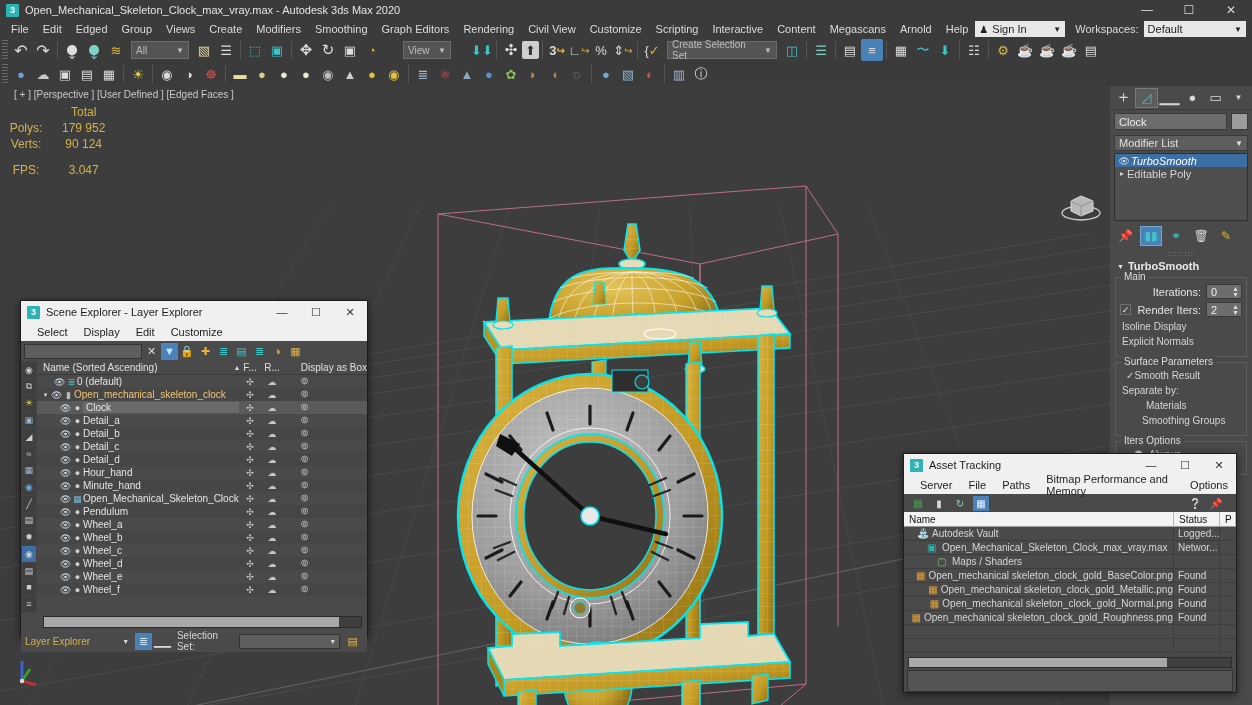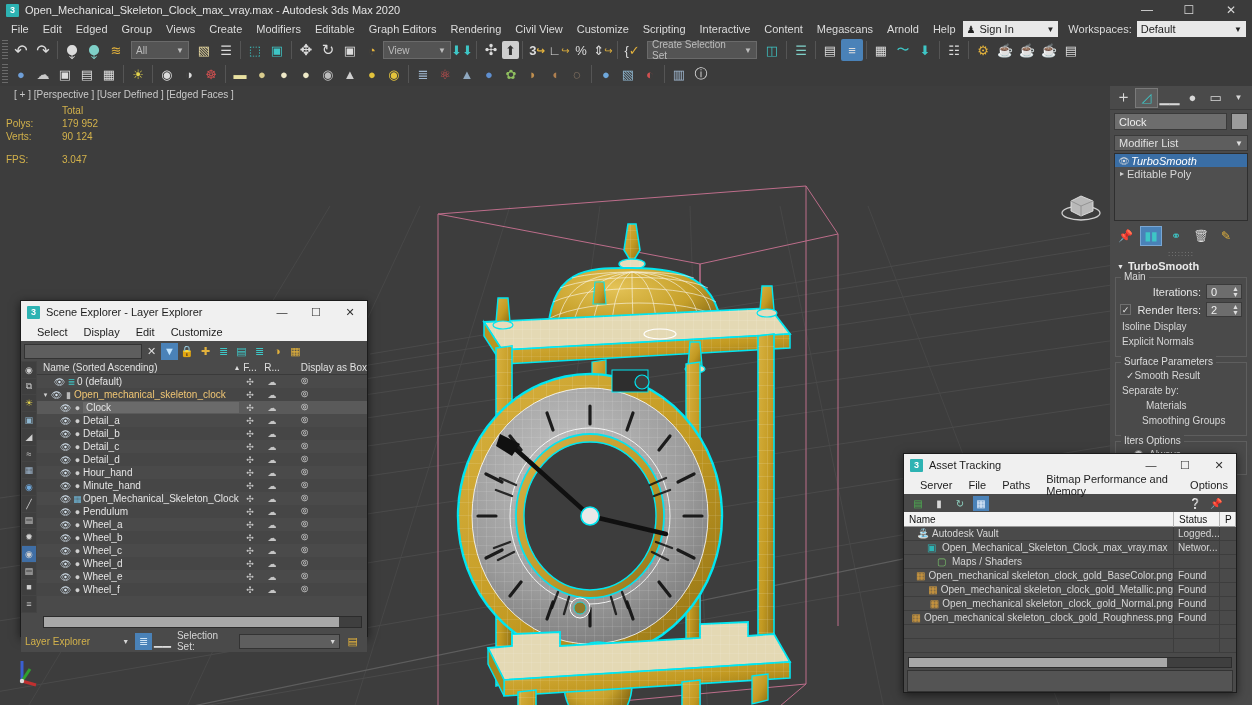--- a/index.html
+++ b/index.html
@@ -75,21 +75,21 @@
   .viewport {
     position: absolute; top: 86px; left: 0; width: 1110px; height: 619px;
     background: #3d3d3d; overflow: hidden;
   }
   .vp-label {
     position: absolute; top: 3px; left: 14px; font-size: 10px; color: #c9c9c9;
     z-index: 5; white-space: nowrap;
   }
   .stats { position: absolute; top: 18px; left: 6px; font-size: 10px; color: #d3b24b; z-index: 5; }
   .stats table { border-spacing: 0; }
-  .stats td { padding: 1px 0; font-size: 10px; color: #d3b24b; }
+  .stats td { padding: 1px 0; font-size: 12px; color: #d3b24b; text-align: center; }
   .stats td.lbl { width: 40px; }
   .stats td.val { padding-left: 16px; }
   .viewcube {
     position: absolute; top: 95px; left: 1055px; width: 52px; height: 48px; z-index: 6;
   }
   .axis-tripod { position: absolute; left: 12px; bottom: 16px; width: 40px; height: 40px; z-index: 5;}
 
   
   .cmdpanel {
     position: absolute; top: 86px; left: 1110px; width: 142px; height: 619px;
@@ -243,21 +243,21 @@
   </div>
 
   <div class="menubar">
     <div class="menu-item">File</div>
     <div class="menu-item">Edit</div>
     <div class="menu-item">Edged</div>
     <div class="menu-item">Group</div>
     <div class="menu-item">Views</div>
     <div class="menu-item">Create</div>
     <div class="menu-item">Modifiers</div>
-    <div class="menu-item">Editable</div>
+    <div class="menu-item">Smoothing</div>
     <div class="menu-item">Graph Editors</div>
     <div class="menu-item">Rendering</div>
     <div class="menu-item">Civil View</div>
     <div class="menu-item">Customize</div>
     <div class="menu-item">Scripting</div>
     <div class="menu-item">Interactive</div>
     <div class="menu-item">Content</div>
     <div class="menu-item">Megascans</div>
     <div class="menu-item">Arnold</div>
     <div class="menu-item">Help</div>
@@ -289,21 +289,21 @@
     <div class="tbtn" style="color:#e8d9a0">▧</div>
     <div class="tbtn">☰</div>
     <div class="tsep"></div>
     <div class="tbtn" style="color:#3ec6c6">⬚</div>
     <div class="tbtn" style="color:#3ec6c6">▣</div>
     <div class="tsep"></div>
     <div class="tbtn" style="font-size:15px">✥</div>
     <div class="tbtn" style="font-size:15px">↻</div>
     <div class="tbtn">▣</div>
     <div class="tbtn" style="color:#e3b23c">◔</div>
-    <div class="tcombo" style="width:68px;margin:0 0">
+    <div class="tcombo" style="width:48px;margin:0 20px">
       <span>View</span>
       <span class="caret">▼</span>
     </div>
     <div class="tbtn" style="color:#3ec6c6">⬇⬇</div>
     <div class="tsep"></div>
     <div class="tbtn" style="font-size:15px">✣</div>
     <div class="tbtn" style="background:#cfcfcf;color:#333;width:17px;height:18px">⬆</div>
     <div class="tsep"></div>
     <div class="tbtn" style="font-weight:bold">3<span style="color:#e3b23c;font-size:10px">↪</span></div>
     <div class="tbtn">∟<span style="color:#e3b23c;font-size:10px">↪</span></div>

